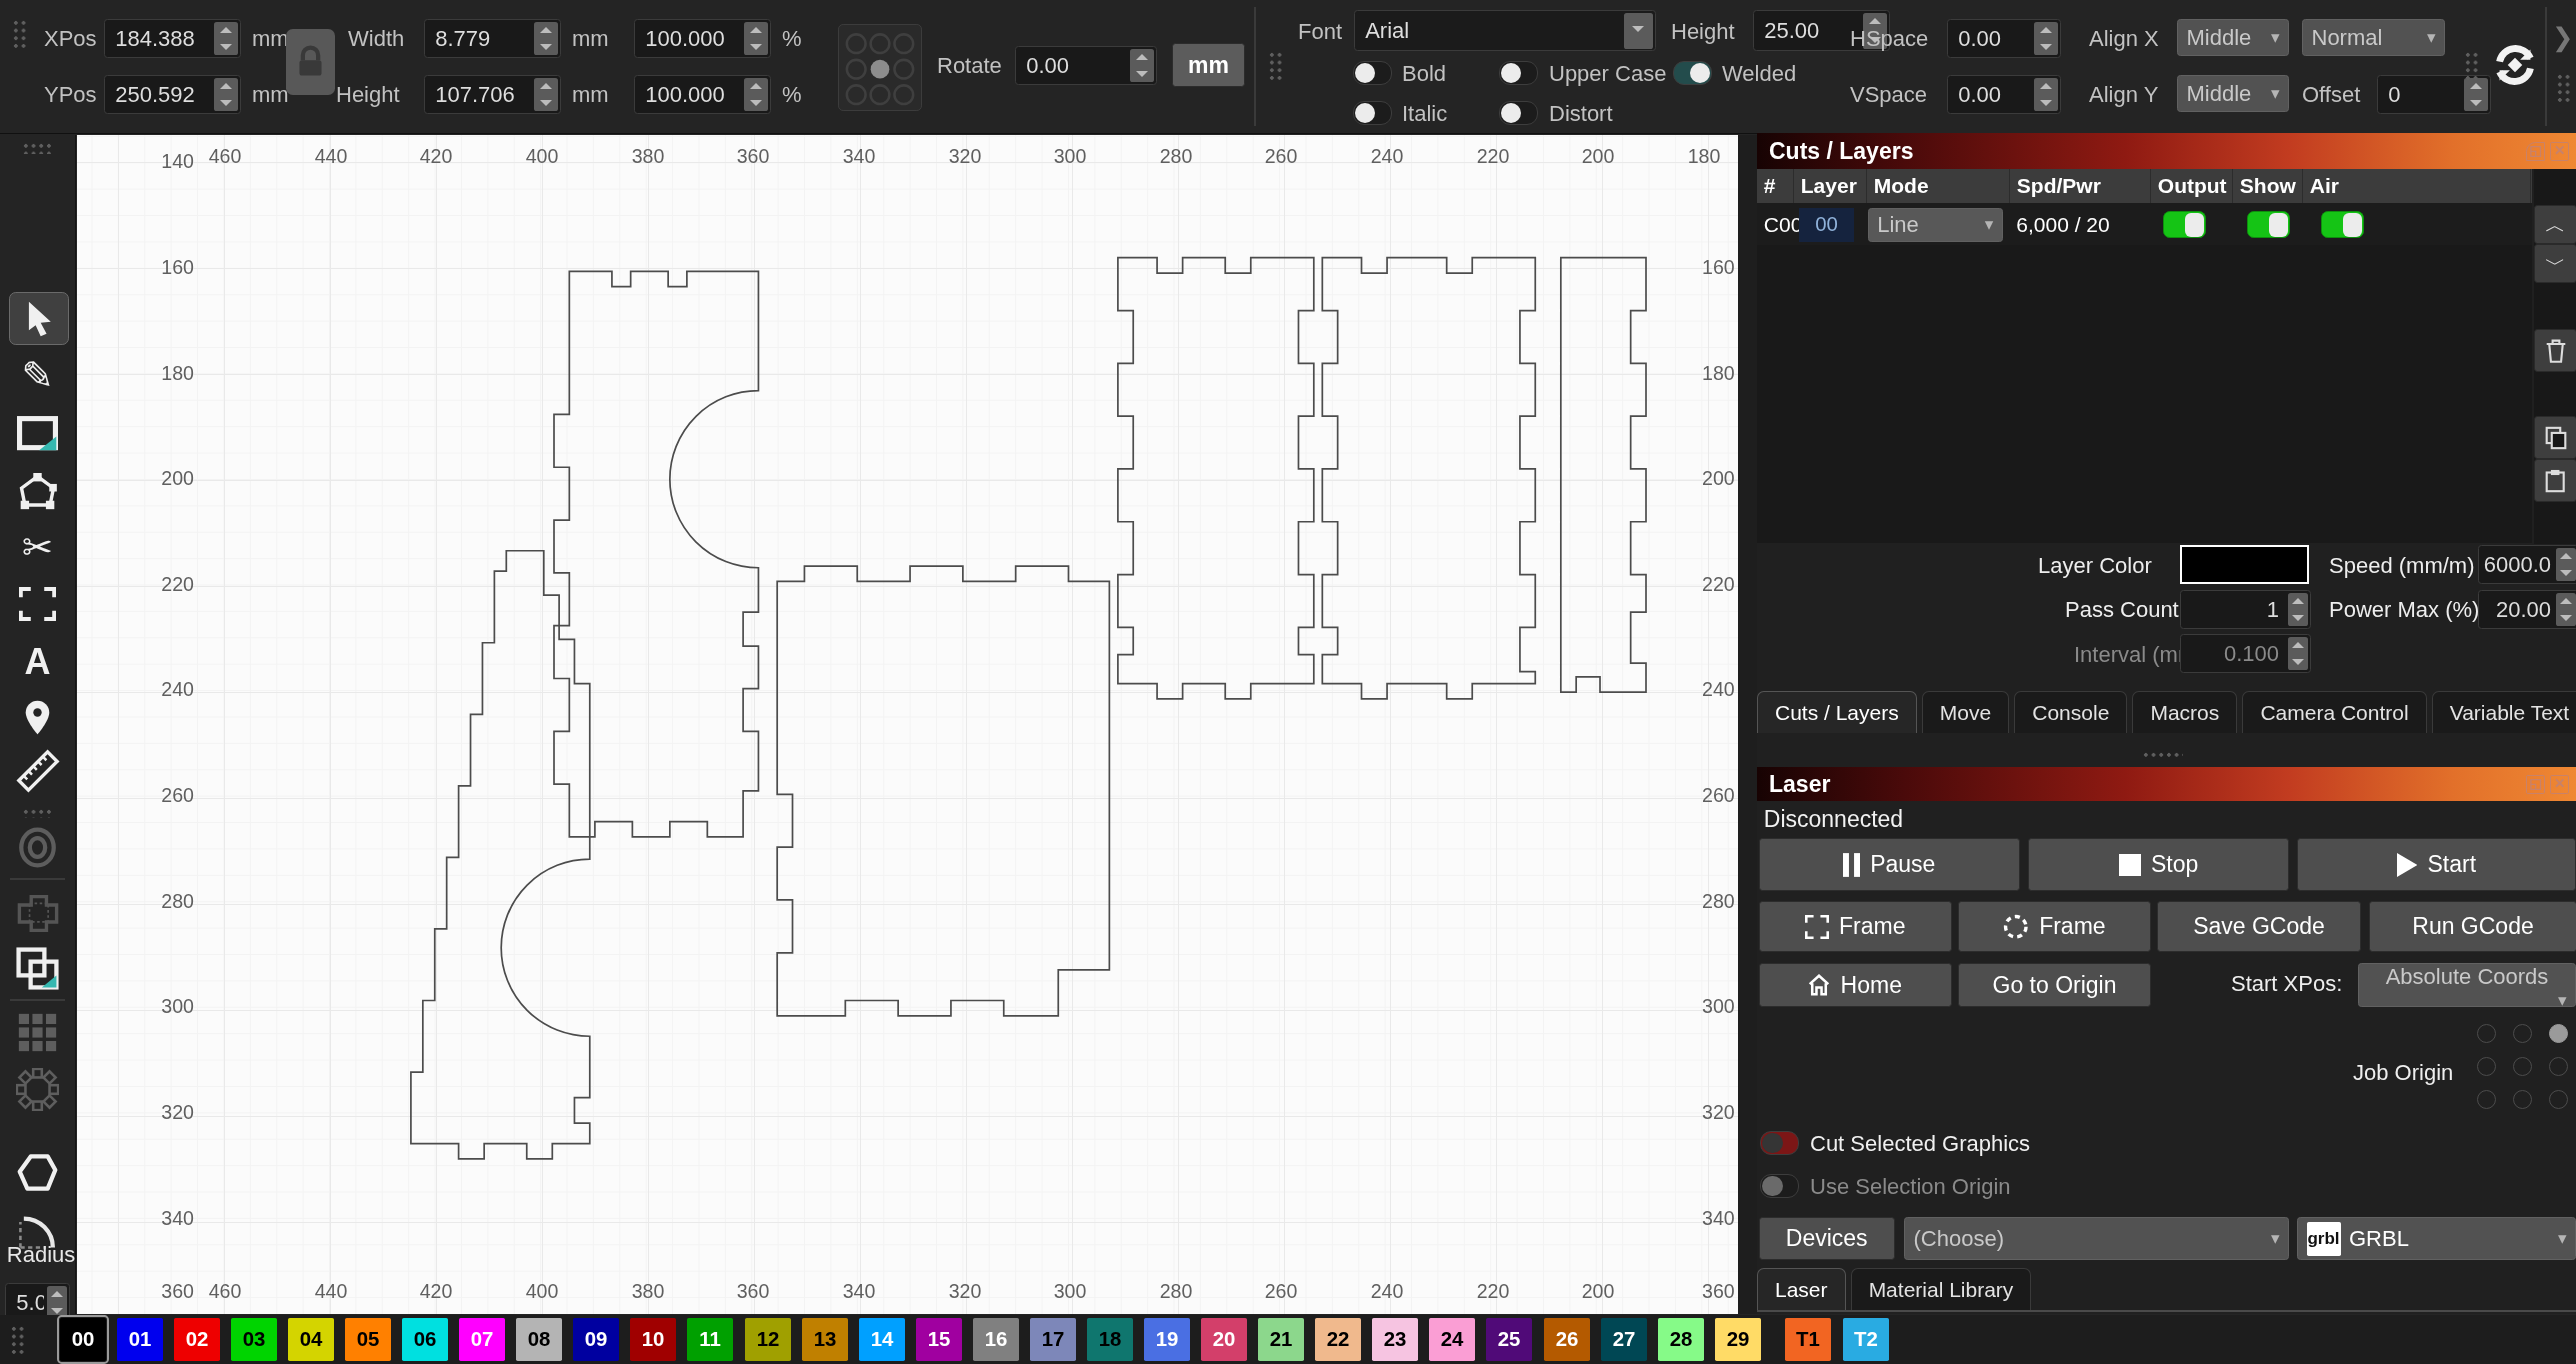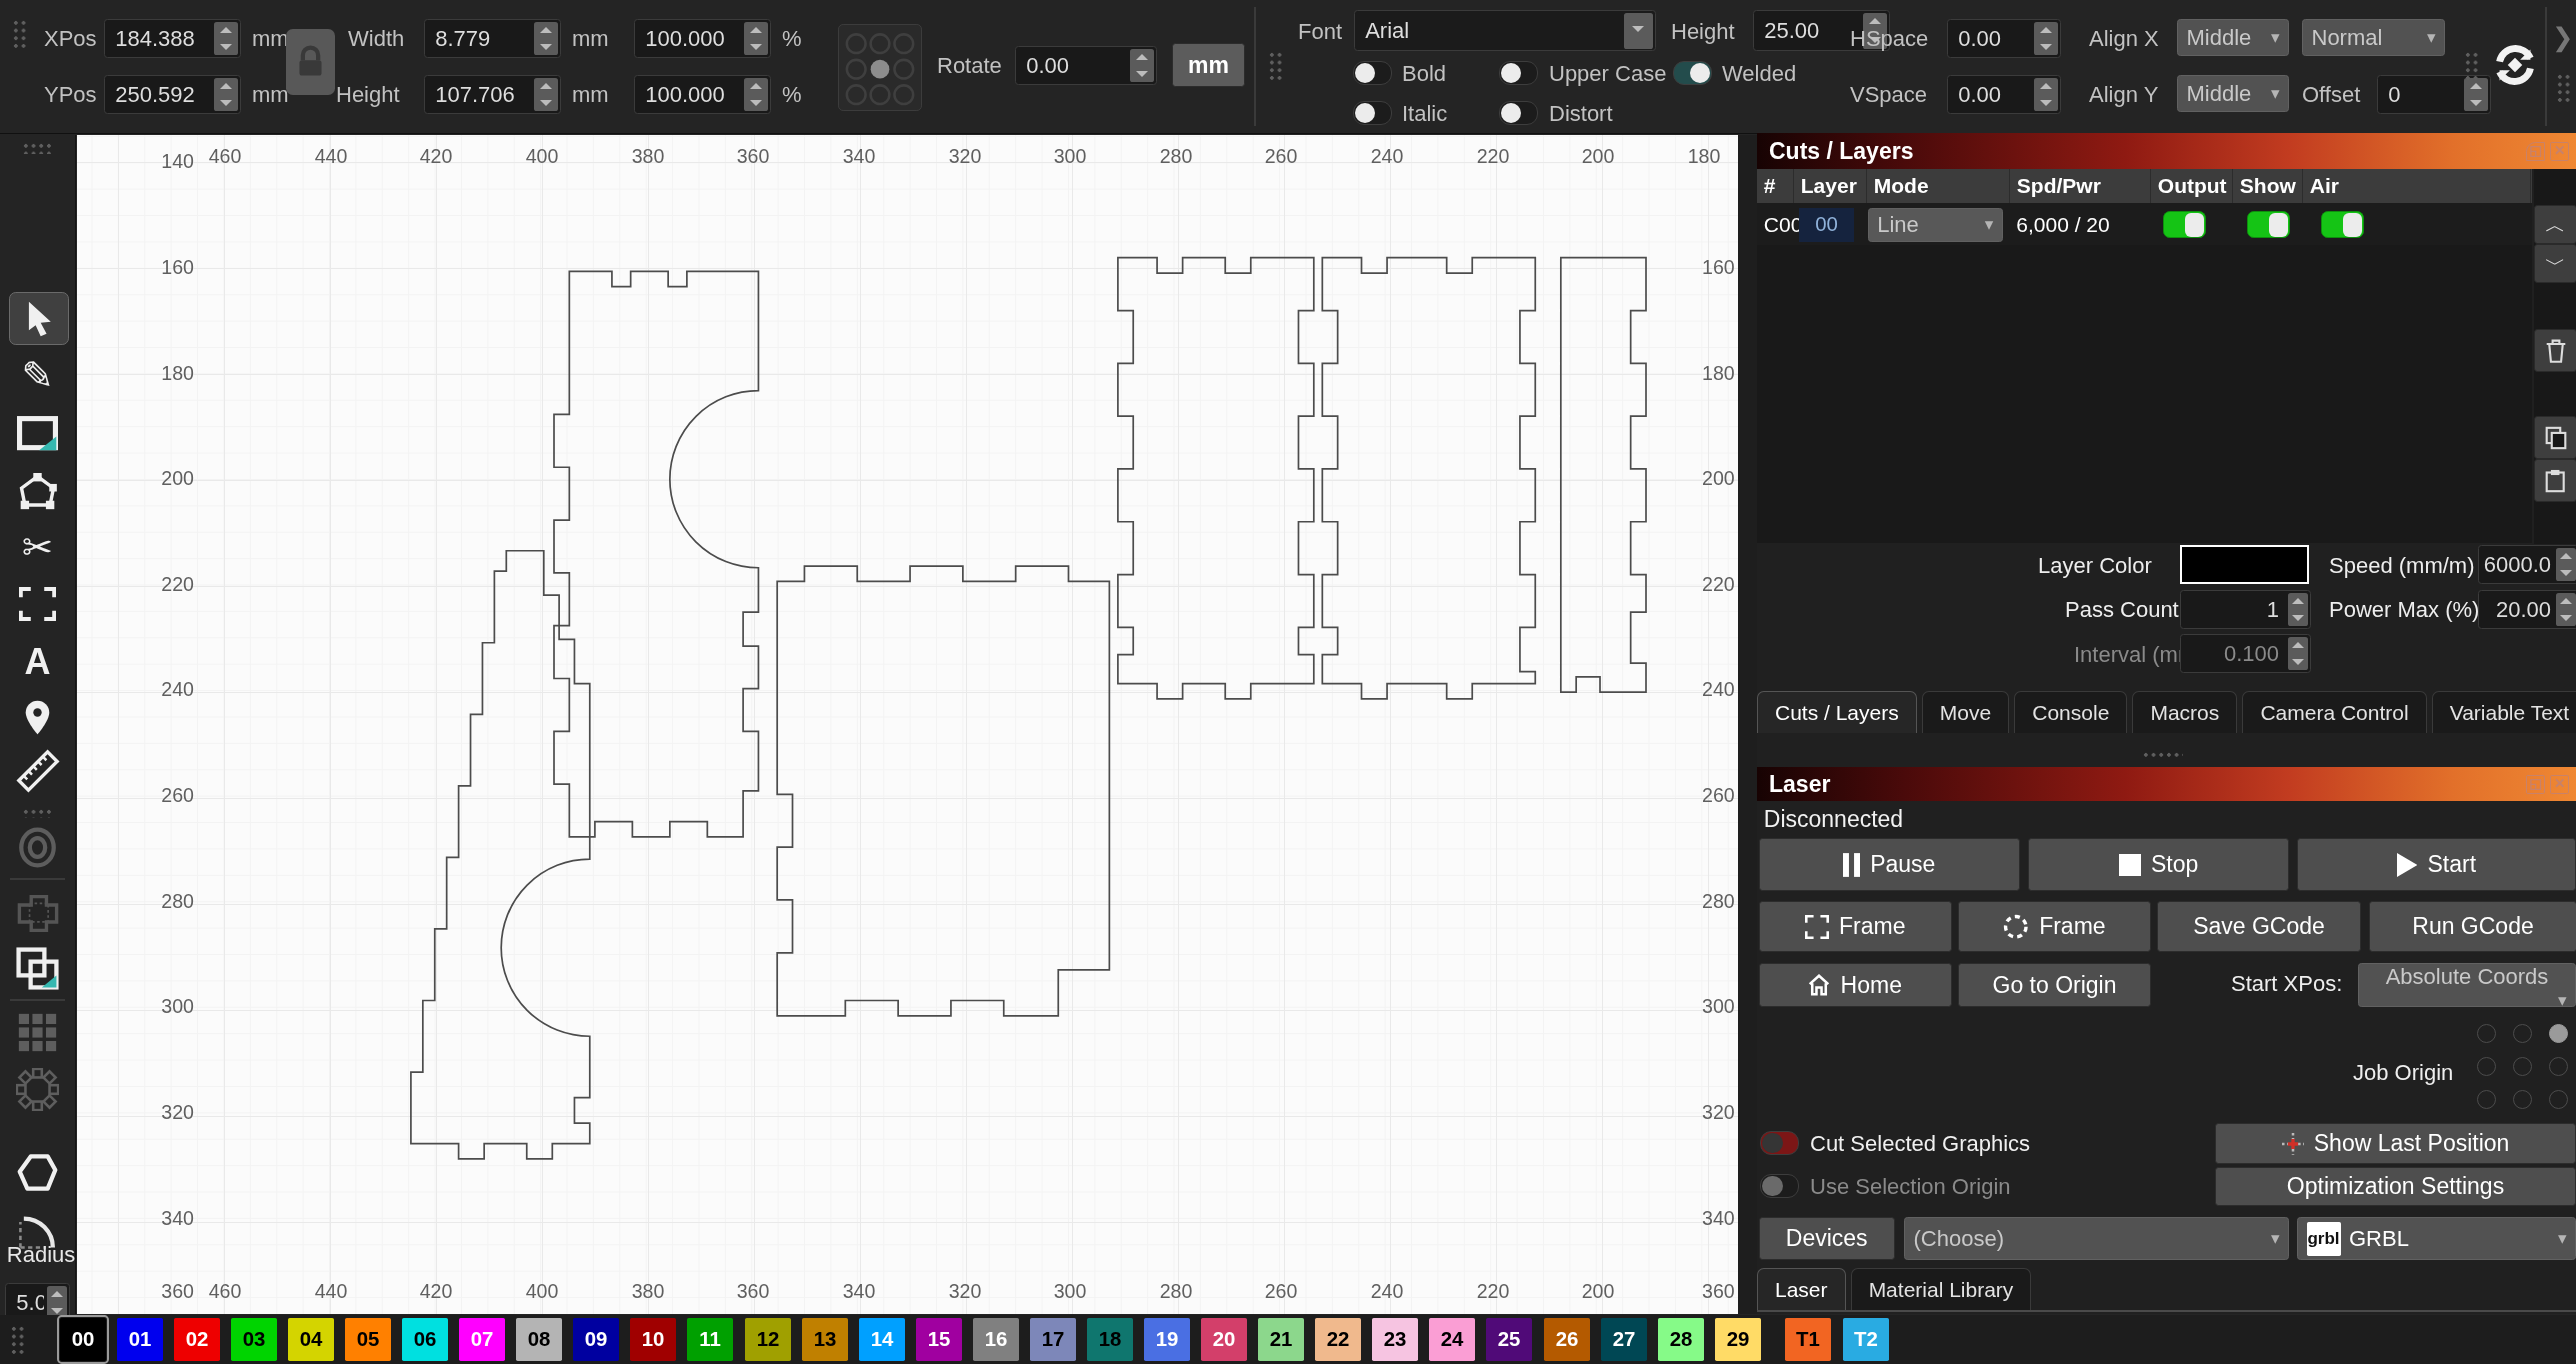--- a/index.html
+++ b/index.html
@@ -644,35 +644,25 @@
       <span class="radio"></span>
       <span class="radio"></span>
       <span class="radio"></span>
       <span class="radio"></span>
     </div>
 
     <div class="tgl red" style="left:3.4px;top:998px;">
         <span class="knob"></span>
       </div>
     <span class="lbl" style="left:53px;top:998px;color:#f0f0f0;">Cut Selected Graphics</span>
-    <div class="btn" style="left:458px;top:990px;width:361px;height:41px;">
-      <svg width="22" height="22" viewBox="0 0 26 26">
-        <path d="M13 0 V7 M13 19 V26 M0 13 H7 M19 13 H26" stroke="#bbb" stroke-width="3" stroke-dasharray="3 3"></path>
-        <path d="M13 7 V19 M7 13 H19" stroke="#d03028" stroke-width="4"></path>
-      </svg>
-      <span>Show Last Position</span>
-    </div>
 
     <div class="tgl gray" style="left:3.4px;top:1041px;">
         <span class="knob"></span>
       </div>
     <span class="lbl dim" style="left:53px;top:1041px;">Use Selection Origin</span>
-    <div class="btn" style="left:458px;top:1034px;width:361px;height:39px;">
-      <span>Optimization Settings</span>
-    </div>
 
     <div class="btn" style="left:1.7px;top:1084px;width:136px;height:43px;">
       <span>Devices</span>
     </div>
     <div class="dd" style="left:147px;top:1084px;width:385px;height:43px;">
       <span>(Choose)</span>
         <span class="arr">▾</span>
     </div>
     <div class="dd" style="left:540px;top:1084px;width:279px;height:43px;gap:8.5px;">
       <span style="width:34px;height:34px;background:#fff;color:#111;font-size:17px;font-weight:bold;display:flex;align-items:center;justify-content:center;border-radius:1.7px;">grbl</span>

